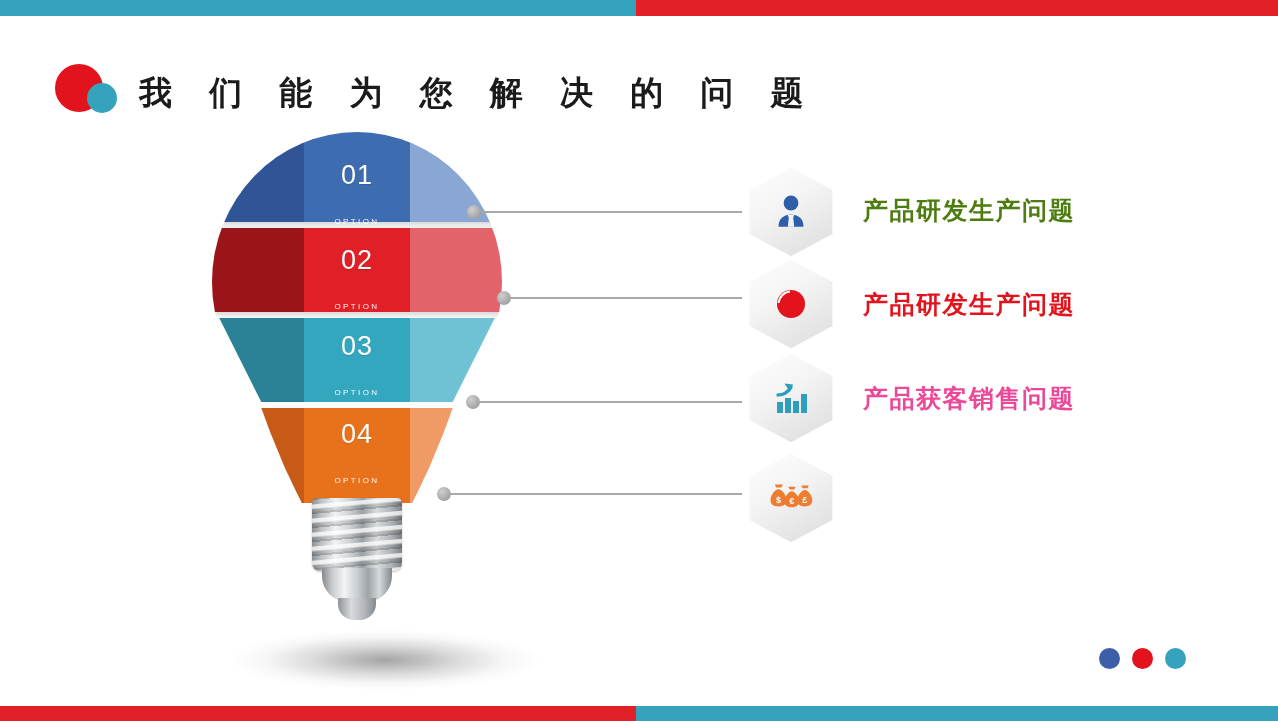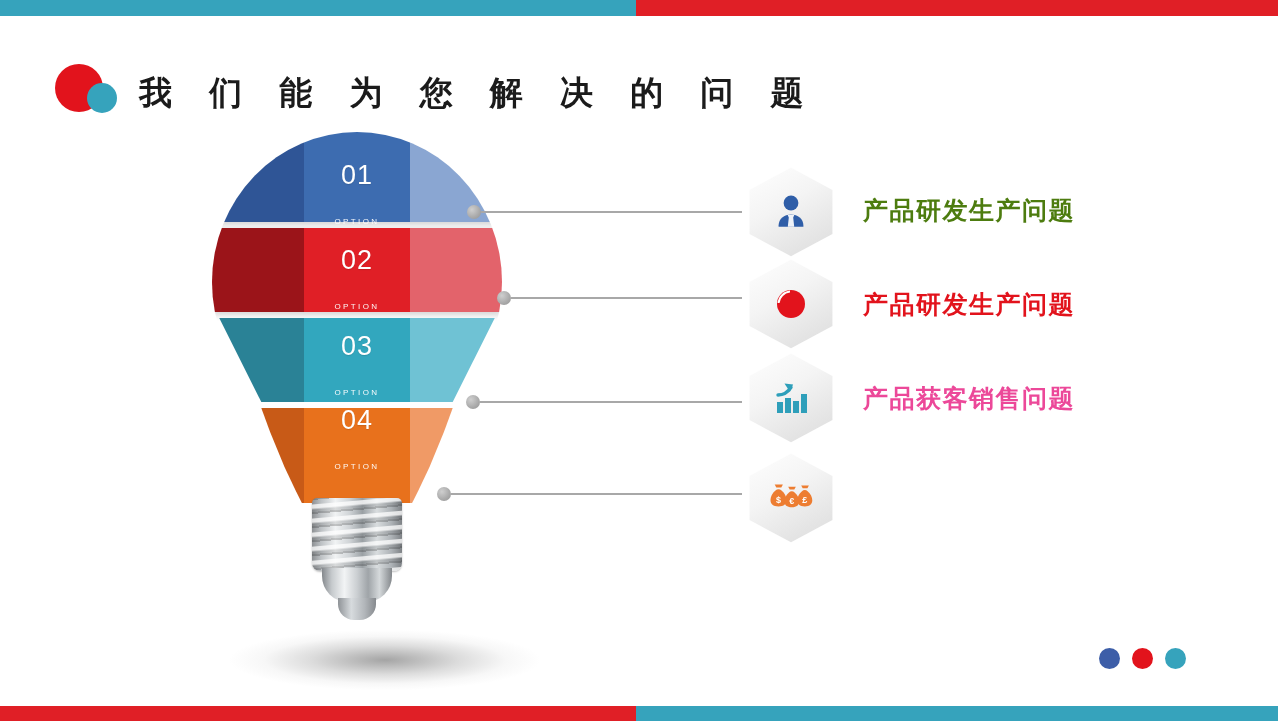--- a/index.html
+++ b/index.html
@@ -303,21 +303,21 @@
     <div class="seg-label" style="top:203px;">
       <div class="seg-num">03</div>
       <div class="seg-opt">OPTION</div>
     </div>
 
     <div class="seg" id="seg4">
       <div class="band b1" style="background: rgb(200, 90, 23);"></div>
       <div class="band b2" style="background: rgb(232, 113, 28);"></div>
       <div class="band b3" style="background: rgb(240, 154, 102);"></div>
     </div>
-    <div class="seg-label" style="top:277px;">
+    <div class="seg-label" style="top:291px;">
       <div class="seg-num">04</div>
       <div class="seg-opt">OPTION</div>
     </div>
 
     <div class="bulb-base">
       <div class="base-threads"></div>
       <div class="base-collar"></div>
       <div class="base-tip"></div>
     </div>
 

